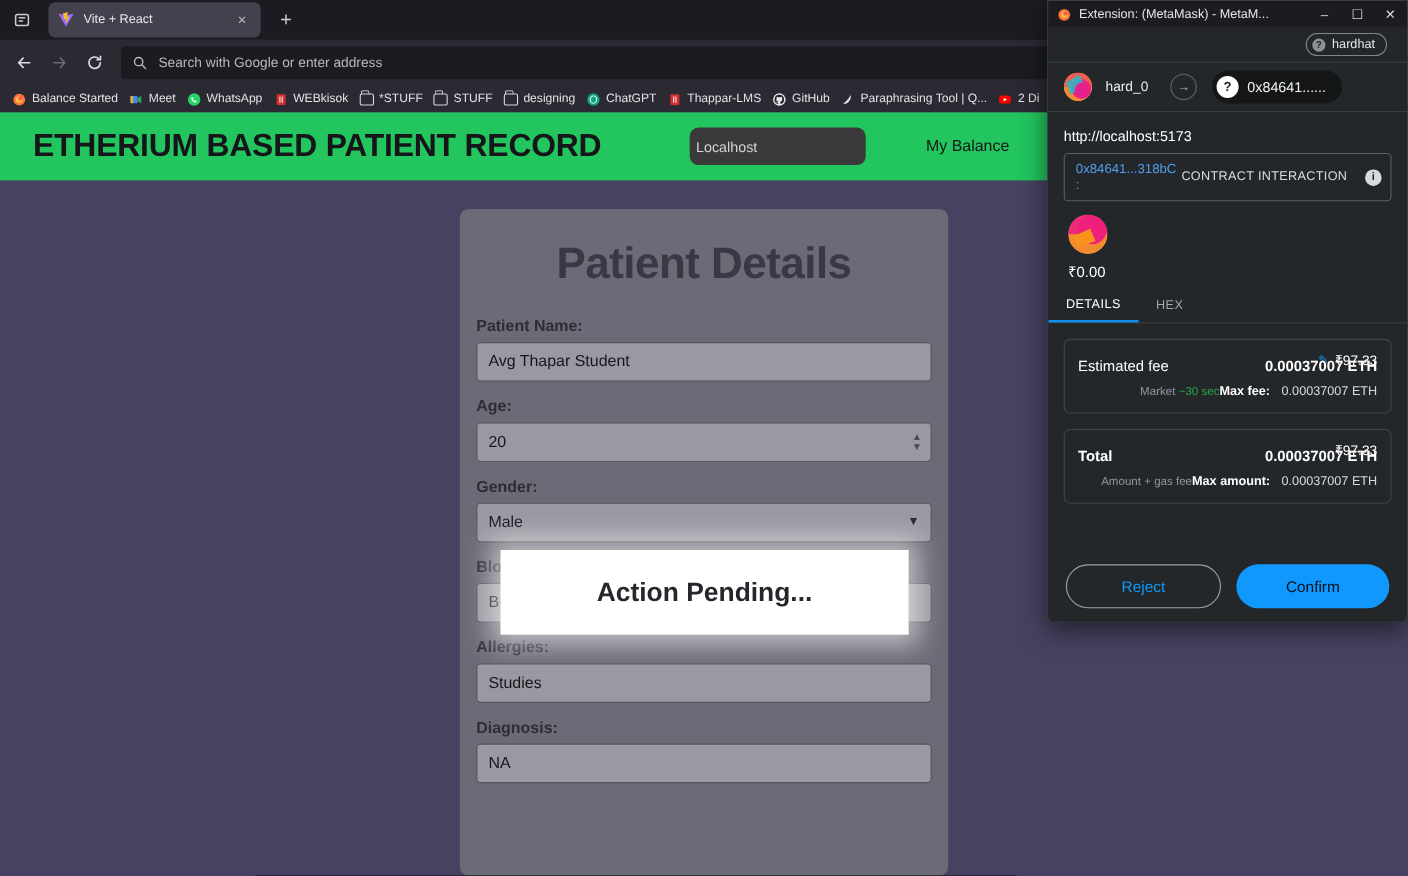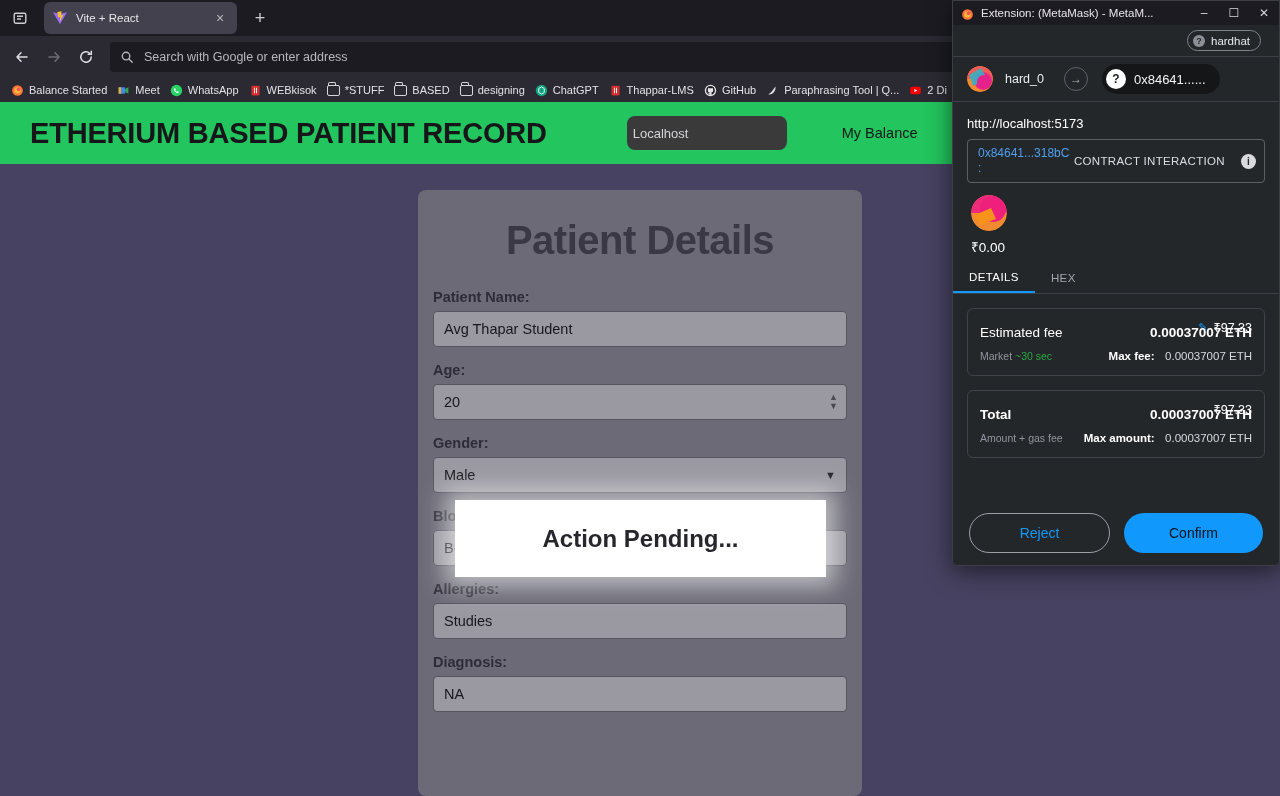--- a/index.html
+++ b/index.html
@@ -121,21 +121,21 @@
   .mm-tab { height:30px; display:flex; align-items:center; padding:0 16px; color:#9fa6ad; font-size:11.5px; letter-spacing:0.4px; }
   .mm-tab.active { color:#ffffff; border-bottom:2px solid #1098fc; }
 
   .mm-feebox { margin:14px 14px 0 14px; border:1px solid #3e4449; border-radius:6px; padding:10px 12px 11px 12px; }
   .mm-fee-top { display:flex; justify-content:flex-end; align-items:center; }
   .mm-pencil { color:#1098fc; font-size:11px; margin-right:6px; }
   .mm-fiat-sm { color:#ffffff; font-size:12.5px; }
   .mm-fee-mid { display:flex; justify-content:space-between; align-items:baseline; margin-top:-11px; }
   .mm-fee-label { color:#ffffff; font-size:13.5px; }
   .mm-fee-eth { color:#ffffff; font-size:13.5px; font-weight:bold; }
-  .mm-fee-bot { display:flex; justify-content:space-between; align-items:baseline; margin-top:6px; }
+  .mm-fee-bot { display:flex; justify-content:flex-end; align-items:baseline; margin-top:6px; }
   .mm-market { color:#8f969d; font-size:10.5px; }
   .mm-market b { color:#28a745; font-weight:normal; }
   .mm-maxlbl { color:#ffffff; font-size:11.5px; font-weight:bold; }
   .mm-maxval { color:#d6dade; font-size:11.5px; margin-left:6px; }
 
   .mm-actions { position:absolute; left:0; bottom:0; width:100%; height:68px; display:flex; align-items:center; gap:14px; padding:0 16px; }
   .mm-btn { flex:1; height:40px; border-radius:20px; display:flex; align-items:center; justify-content:center; font-size:14px; }
   .mm-reject { border:1px solid #9aa0a6; color:#1098fc; }
   .mm-confirm { background:#1098fc; color:#07121c; }
 </style>
@@ -235,21 +235,21 @@
     <div class="bm">
       <span class="bm-ico">
             <span class="bm-folder"></span>
           </span>
       <span class="bm-label">*STUFF</span>
     </div>
     <div class="bm">
       <span class="bm-ico">
             <span class="bm-folder"></span>
           </span>
-      <span class="bm-label">BASED</span>
+      <span class="bm-label">STUFF</span>
     </div>
     <div class="bm">
       <span class="bm-ico">
             <span class="bm-folder"></span>
           </span>
       <span class="bm-label">designing</span>
     </div>
     <div class="bm">
       <span class="bm-ico">
         <svg viewBox="0 0 16 16">

